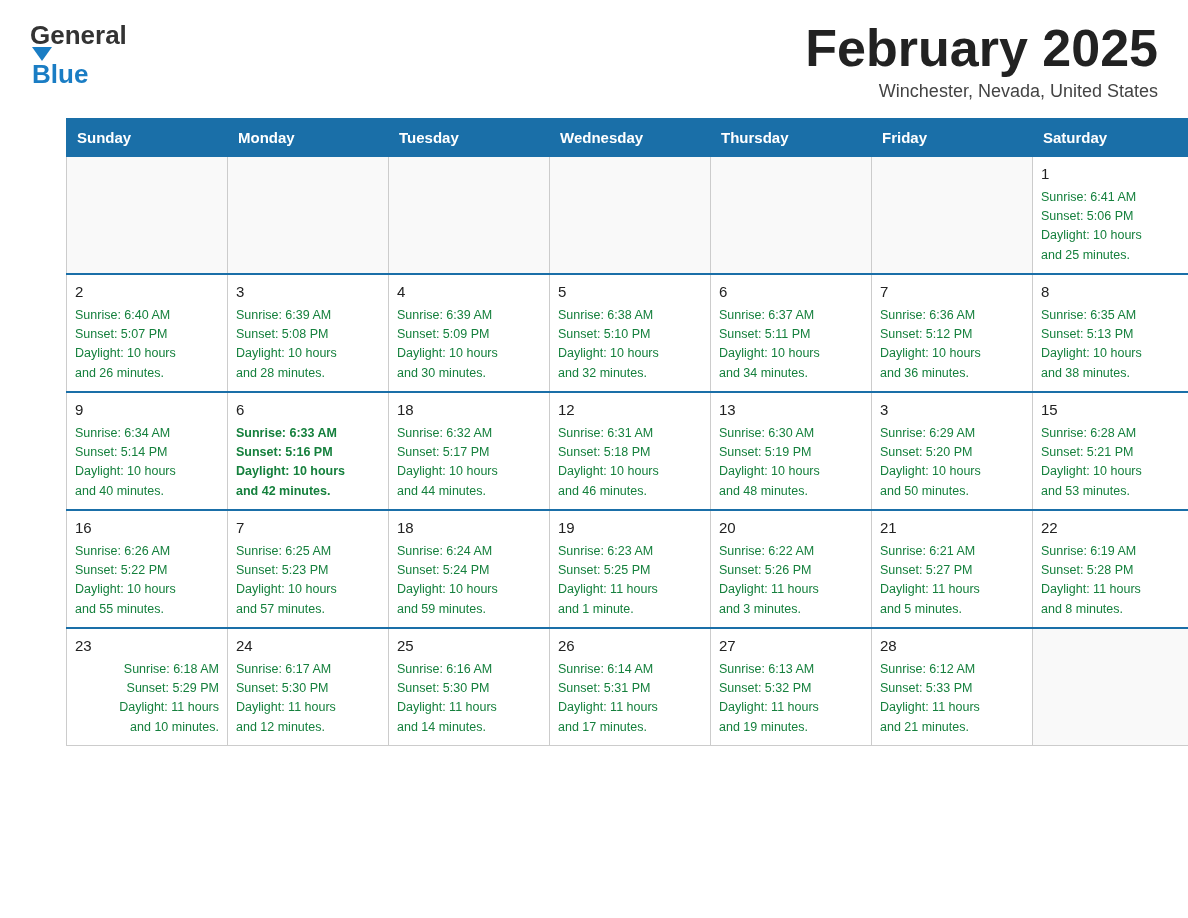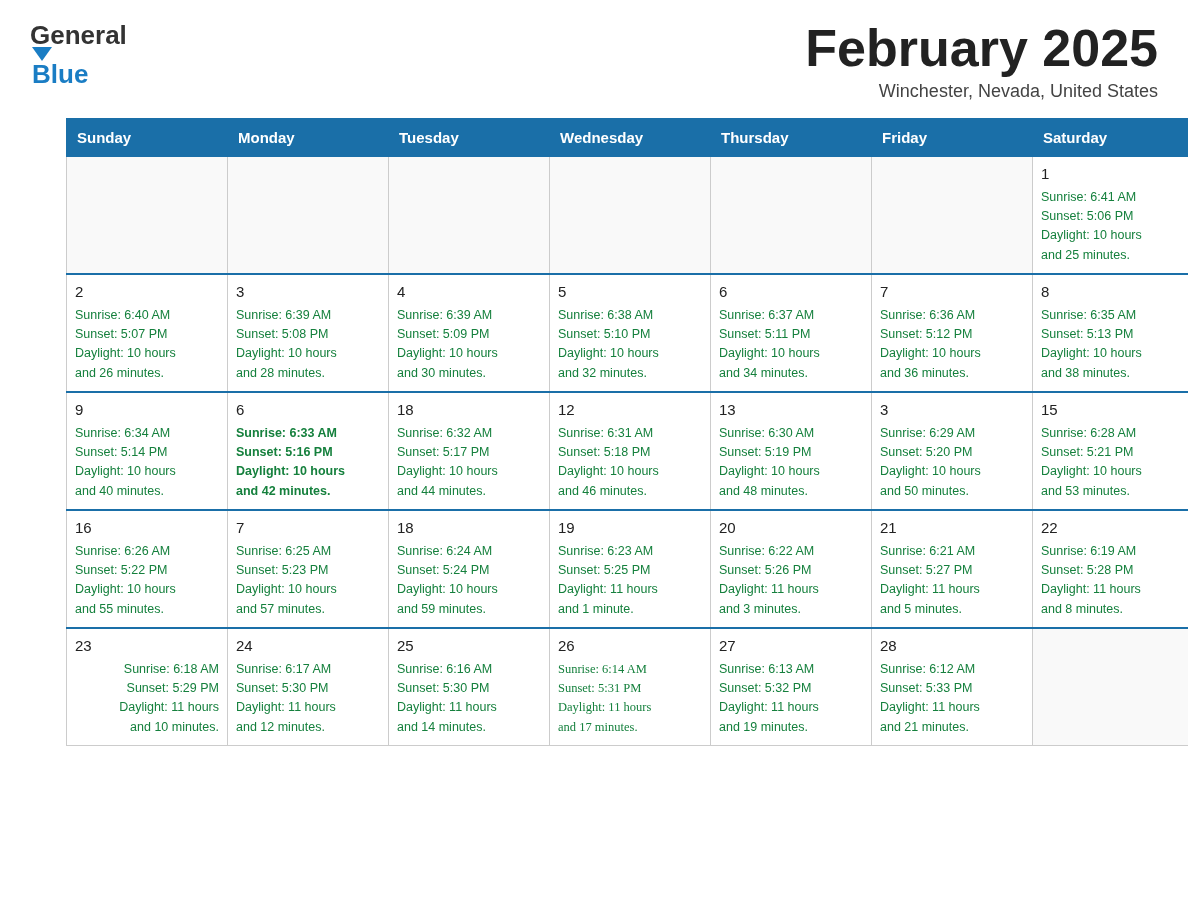--- a/index.html
+++ b/index.html
@@ -306,21 +306,21 @@
         </td>
         <td>
           <span class="day-number">25</span>
           <div class="day-info" style="white-space: pre-line;">Sunrise: 6:16 AM
 Sunset: 5:30 PM
 Daylight: 11 hours
 and 14 minutes.</div>
         </td>
         <td>
           <span class="day-number">26</span>
-          <div class="day-info" style="white-space: pre-line; font-family: Liberation Serif, serif;">Sunrise: 6:14 AM
+          <div class="day-info" style="white-space: pre-line;">Sunrise: 6:14 AM
 Sunset: 5:31 PM
 Daylight: 11 hours
 and 17 minutes.</div>
         </td>
         <td>
           <span class="day-number">27</span>
           <div class="day-info" style="white-space: pre-line;">Sunrise: 6:13 AM
 Sunset: 5:32 PM
 Daylight: 11 hours
 and 19 minutes.</div>

